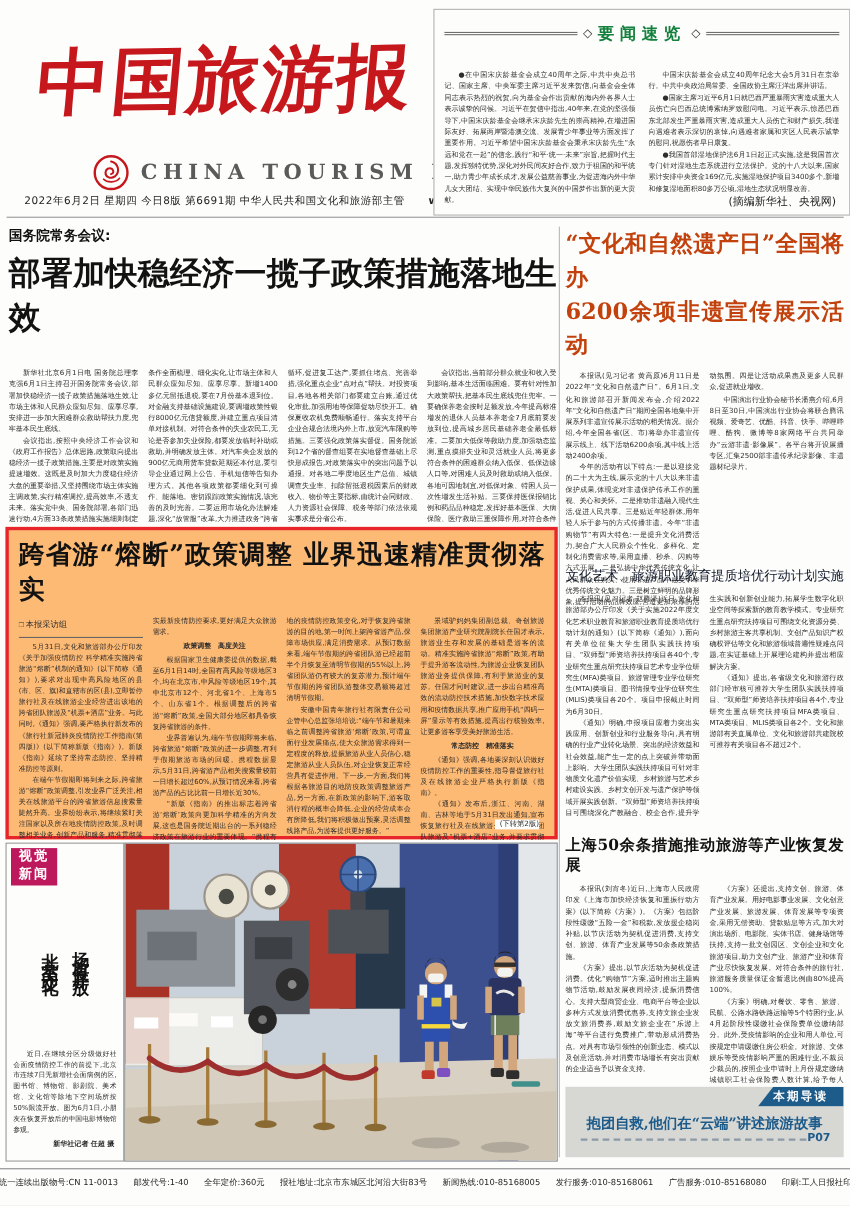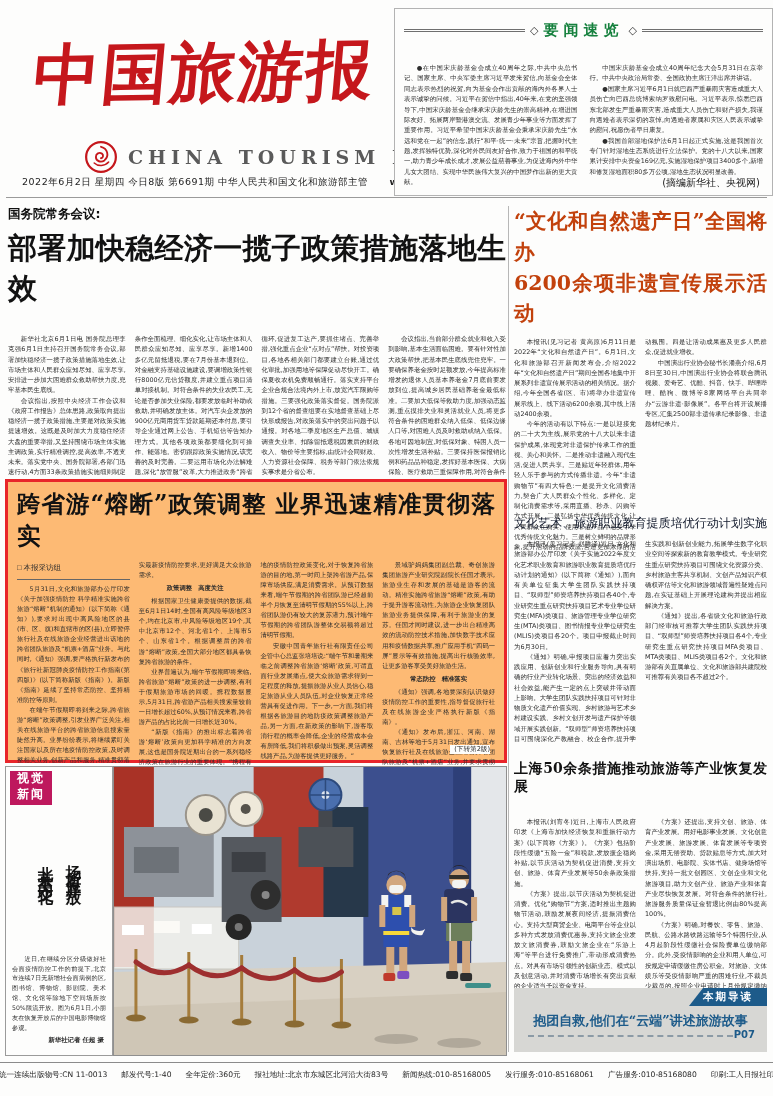--- a/index.html
+++ b/index.html
@@ -76,21 +76,21 @@
   
   .edu { position:absolute; left:514px; top:515px; width:253px; height:240px; }
   .edu-h { font-family:"DejaVu Serif", serif; font-weight:normal; font-size:12px;
            color:#0f172a; text-align:justify; text-align-last:justify; }
   .edu-body { margin-top:7px; height:208px; overflow:hidden;
               column-count:2; column-gap:9px; column-fill:auto;
               font-size:6.4px; line-height:1.6; }
   .sh { position:absolute; left:514px; top:760px; width:253px; height:224px; }
   .sh-h { font-family:"DejaVu Serif", serif; font-weight:bold; font-size:14px;
           color:#121212; text-align:justify; text-align-last:justify; }
-  .sh-body { margin-top:21px; height:192px; overflow:hidden;
+  .sh-body { margin-top:7px; height:192px; overflow:hidden;
              column-count:2; column-gap:9px; column-fill:auto;
              font-size:6.4px; line-height:1.6; }
 
   
   .guide { position:absolute; left:514px; top:988px; width:253px; height:64px;
            background:#d7d7d4; }
   .guide-tag { position:absolute; right:0; top:0; width:78px; height:18px;
                background:#1d5b8a; color:#fff; font-size:10.5px; font-weight:bold;
                display:flex; align-items:center; justify-content:center; letter-spacing:2px;
                clip-path:polygon(14px 0, 100% 0, 100% 100%, 0 100%); }

